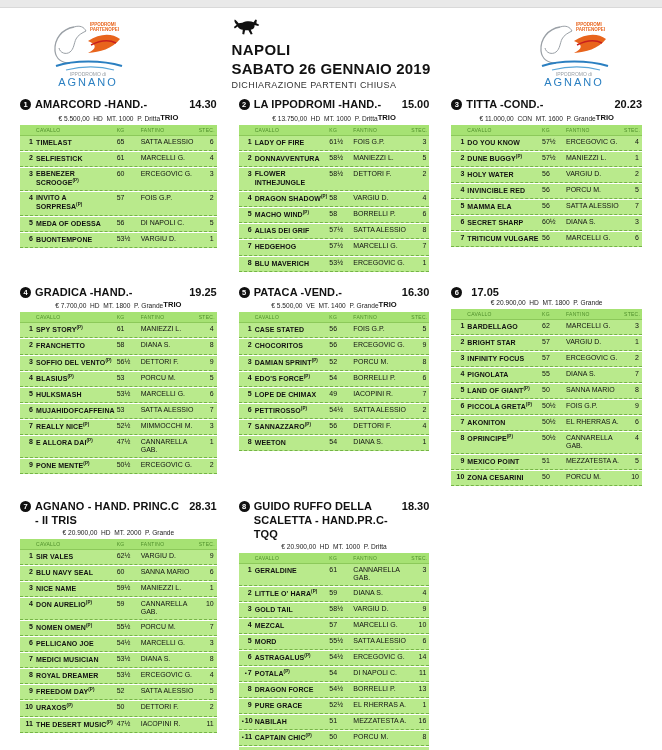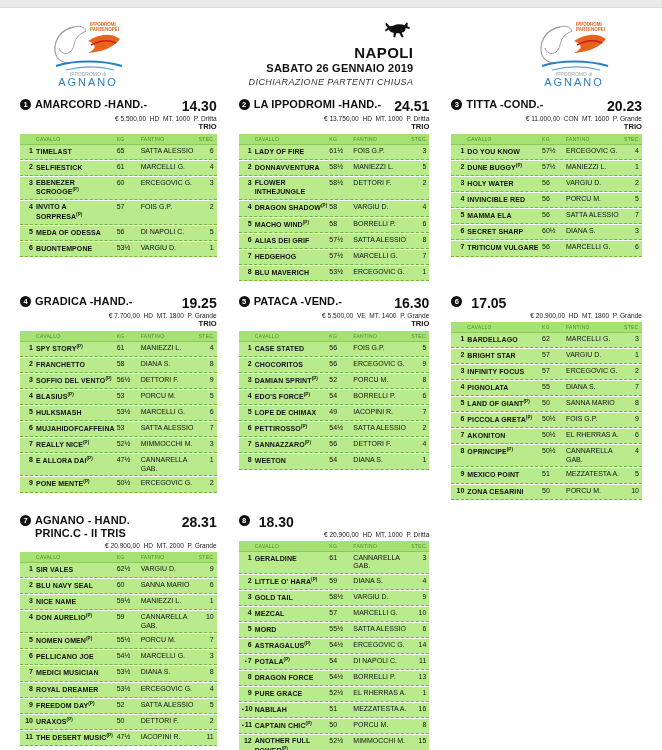--- a/index.html
+++ b/index.html
@@ -5,37 +5,37 @@
   html,body { margin:0; padding:0; }
   body {
     width:662px; height:750px; overflow:hidden; position:relative;
     background:#ffffff; font-family:"Liberation Sans", sans-serif; color:#111;
   }
   .topbar { height:7px; background:#e9e9e9; border-bottom:1px solid #d9d9d9; }
 
   .masthead { display:flex; justify-content:space-between; align-items:center;
     padding:6px 42px 0 42px; height:86px; box-sizing:border-box; }
   .logo svg { width:92px; height:70px; }
-  .title-block { text-align:right; line-height:1.25; }
+  .title-block { text-align:left; line-height:1.25; }
   .horse-icon svg { width:30px; height:19px; }
   .event-city { font-size:15px; font-weight:bold; letter-spacing:.4px; }
-  .event-date { font-size:11px; font-weight:bold; letter-spacing:.2px; }
-  .event-note { font-size:9px; color:#333; letter-spacing:.4px; margin-top:1px;font-style:italic; }
+  .event-date { font-size:15px; font-weight:bold; letter-spacing:.2px; }
+  .event-note { font-size:9px; color:#333; letter-spacing:.4px; margin-top:1px; }
 
   .races-grid { display:grid; grid-template-columns:repeat(3,1fr);
     column-gap:22px; row-gap:13px; padding:4px 20px 0 20px; align-items:start; }
 
   .race-card { }
   .race-head { display:flex; align-items:flex-start; }
   .race-number { width:11px; height:11px; flex:none; background:#101010; color:#fff;
     border-radius:50%; font-size:7.5px; font-weight:bold; display:flex;
     align-items:center; justify-content:center; margin:1px 4px 0 0; }
   .race-title { flex:1; font-size:11px; font-weight:bold; line-height:1.25; letter-spacing:.1px; }
-  .race-time { font-size:14px; font-weight:bold; margin-left:5px; white-space:nowrap; }
-  .race-sub { display:flex; justify-content:space-between; align-items:flex-end; margin:1px 0 3px 0;flex-direction:column; }
+  .race-time { font-size:11px; font-weight:bold; margin-left:5px; white-space:nowrap; }
+  .race-sub { display:flex; justify-content:center; align-items:flex-end; margin:1px 0 3px 0; }
   .race-details { font-size:6.6px; color:#222; white-space:pre; }
   .race-pool { font-size:7.6px; font-weight:bold; }
 
   .thead, .row { display:grid; grid-template-columns:13px 1fr 24px 58px 15px;
     padding:2px 3px; box-sizing:border-box; }
   .thead { background:#a6e273; color:#4f8f2b; font-size:5px; letter-spacing:.3px;
     border-bottom:1px solid #8cc95a; align-items:center; }
   .thead .col-stec { text-align:right; }
   .rows { }
   .row { background:#b9ea8c; font-size:7px; line-height:1.18; align-items:start;
@@ -164,21 +164,21 @@
     <span class="h-stec">1</span>
   </div>
 </div>
     </div>
   </div>
 
   <div class="race-card">
     <div class="race-head">
       <span class="race-number">2</span>
       <span class="race-title">LA IPPODROMI -HAND.-</span>
-      <span class="race-time">24.51</span>
+      <span class="race-time">15.00</span>
     </div>
     <div class="race-sub">
       <span class="race-details">€ 13.750,00  HD  MT. 1000  P. Dritta</span>
       <span class="race-pool">TRIO</span>
     </div>
     <div class="rtable">
       <div class="thead">
         <span></span>
         <span class="col-cavallo">CAVALLO</span>
         <span class="col-kg">KG</span>
@@ -718,20 +718,21 @@
     <span class="h-jockey">IACOPINI R.</span>
     <span class="h-stec">11</span>
   </div>
 </div>
     </div>
   </div>
 
   <div class="race-card">
     <div class="race-head">
       <span class="race-number">8</span>
+      <span class="race-title">GUIDO RUFFO DELLA SCALETTA - HAND.PR.C- TQQ</span>
       <span class="race-time">18.30</span>
     </div>
     <div class="race-sub">
       <span class="race-details">€ 20.900,00  HD  MT. 1000  P. Dritta</span>
       <span class="race-pool"></span>
     </div>
     <div class="rtable">
       <div class="thead">
         <span></span>
         <span class="col-cavallo">CAVALLO</span>

